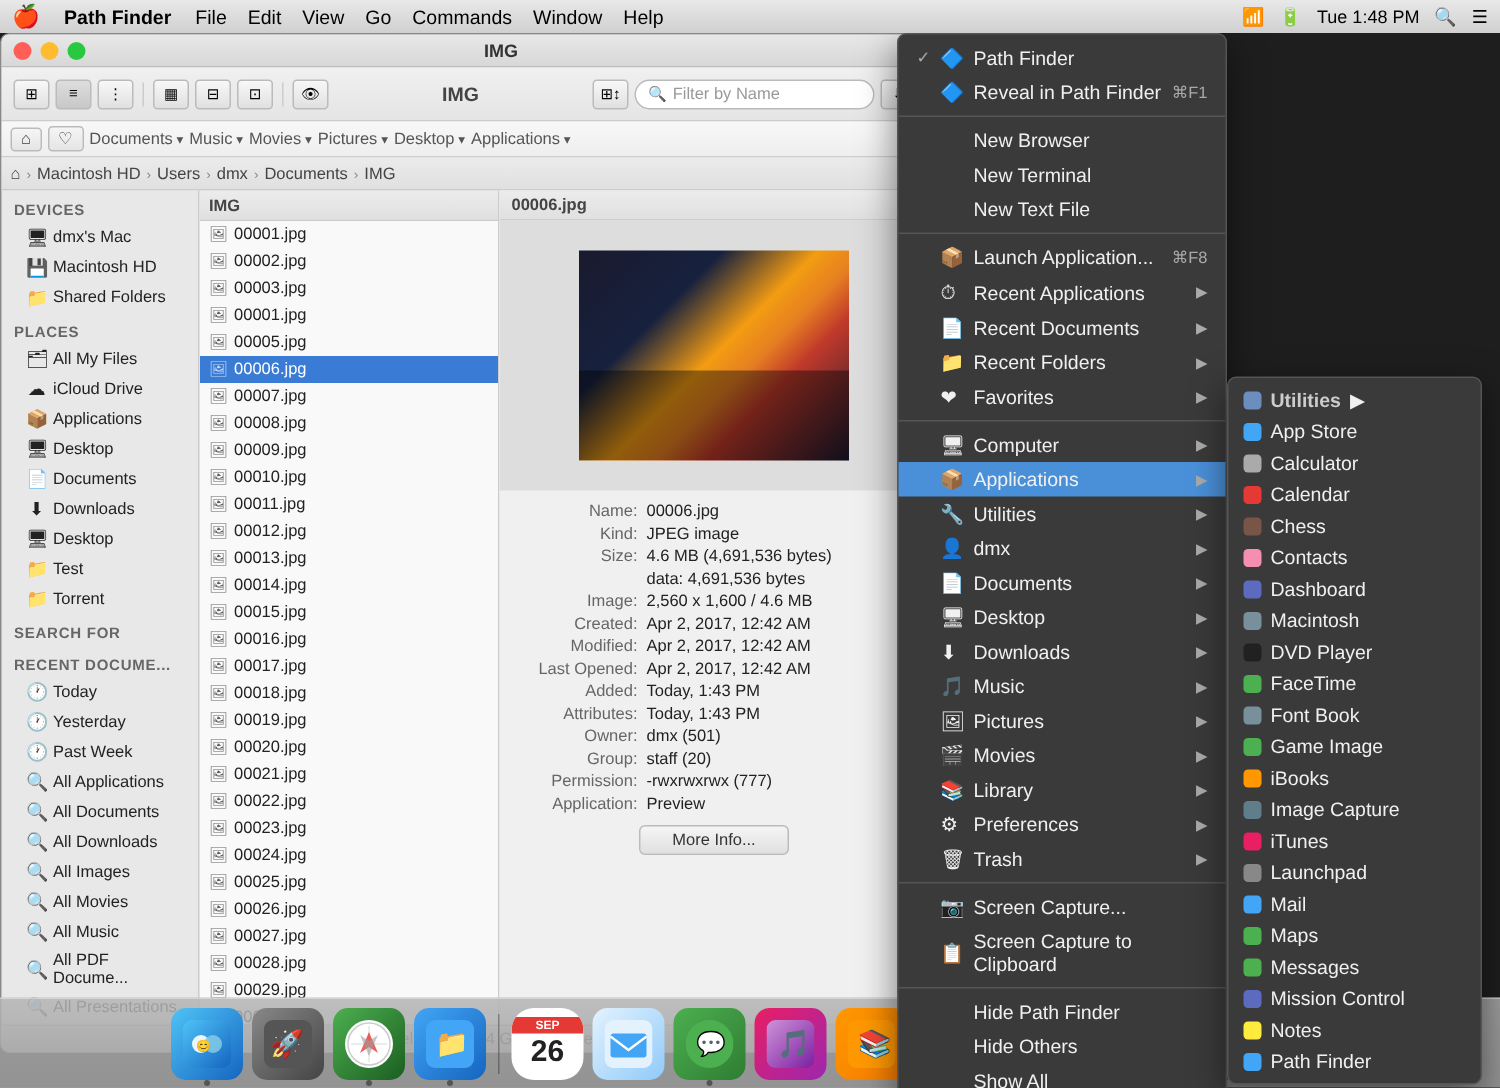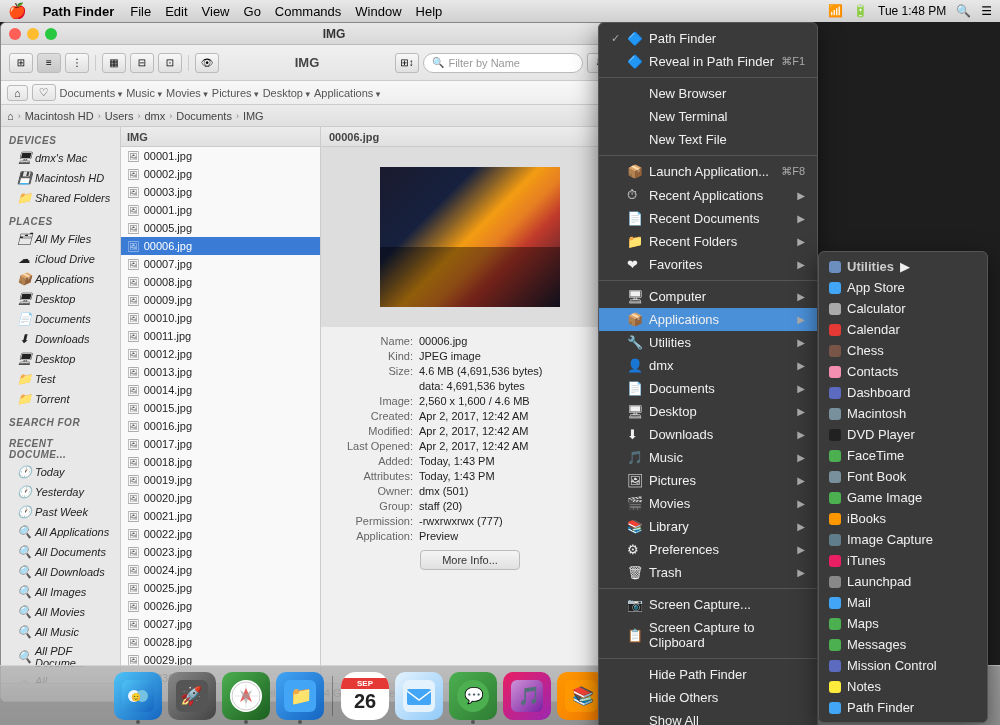--- a/index.html
+++ b/index.html
@@ -121,26 +121,25 @@
     .loc-dropdown:after { content: ' ▾'; font-size: 9px; }
 
     
     #content-area {
       display: flex;
       height: calc(100% - 104px);
     }
 
     
     #sidebar {
-      width: 120px;
+      width: 132px;
       background: #e8e8e8;
       border-right: 1px solid #ccc;
       overflow-y: auto;
       font-size: 11px;
-      font-style: italic;
     }
     .sidebar-section-header {
       padding: 8px 8px 2px 8px;
       font-size: 10px;
       font-weight: 700;
       color: #666;
       text-transform: uppercase;
       letter-spacing: 0.5px;
     }
     .sidebar-item {

